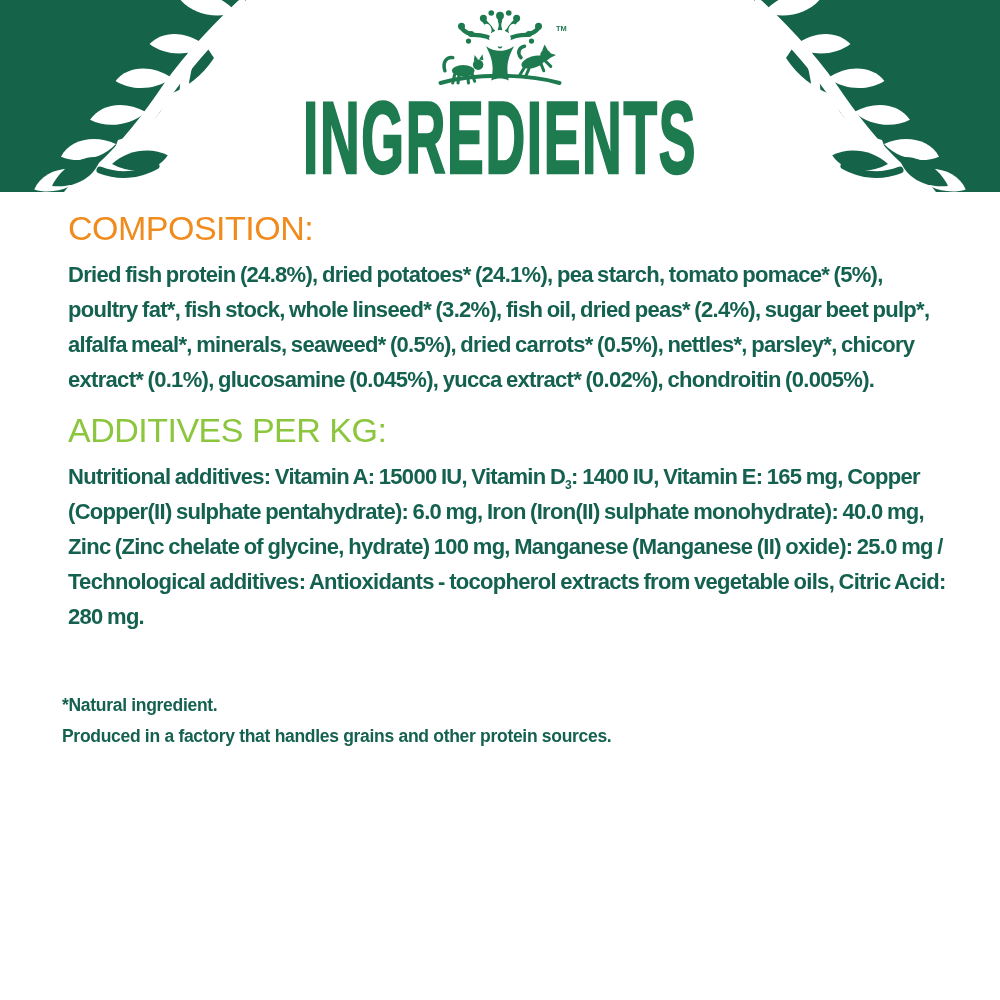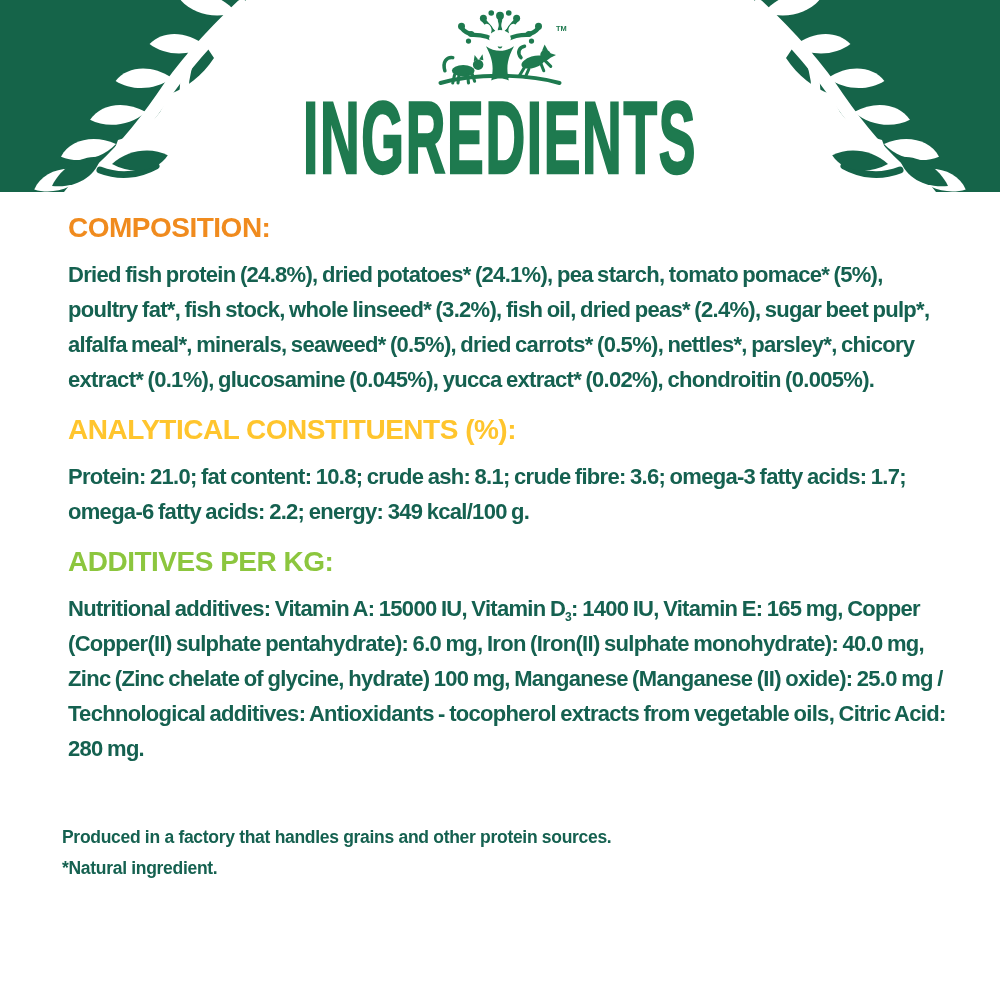--- a/index.html
+++ b/index.html
@@ -26,21 +26,21 @@
     margin: 0; text-align: center; white-space: nowrap;
     font-size: 100px; line-height: 1; font-weight: 700;
     color: var(--brand_green);
     -webkit-text-stroke: 2.5px var(--brand_green);
     letter-spacing: 3px;
     transform: scale(0.55, 1.02); transform-origin: center top;
   }
   .main { padding: 30px 50px 0 68px; }
   .sec h2 {
     margin: 0 0 9px 0;
-    font-size: 28px; line-height: 40px; font-weight: 700;
+    font-size: 34px; line-height: 40px; font-weight: 400;
     letter-spacing: -0.5px;
   }
   .sec.composition h2 { color: var(--orange); }
   .sec.analytical  h2 { color: var(--yellow); }
   .sec.additives   h2 { color: var(--light_green); }
   .sec p {
     margin: 0 0 13px 0; max-width: 884px;
     font-size: 22px; line-height: 35px; font-weight: 700;
     letter-spacing: -0.7px; word-spacing: -1px;
     color: var(--body_green);
@@ -163,28 +163,24 @@
   <h1 class="title">INGREDIENTS</h1>
 </div>
 
 <div class="main">
 
   <div class="sec composition">
     <h2>COMPOSITION:</h2>
     <p>Dried fish protein (24.8%), dried potatoes* (24.1%), pea starch, tomato pomace* (5%), poultry fat*, fish stock, whole linseed* (3.2%), fish oil, dried peas* (2.4%), sugar beet pulp*, alfalfa meal*, minerals, seaweed* (0.5%), dried carrots* (0.5%), nettles*, parsley*, chicory extract* (0.1%), glucosamine (0.045%), yucca extract* (0.02%), chondroitin (0.005%).</p>
   </div>
 
-  <div class="sec analytical">
-    <h2>ANALYTICAL CONSTITUENTS (%):</h2>
-    <p>Protein: 21.0; fat content: 10.8; crude ash: 8.1; crude fibre: 3.6; omega-3 fatty acids: 1.7; omega-6 fatty acids: 2.2; energy: 349 kcal/100 g.</p>
-  </div>
 
   <div class="sec additives">
     <h2>ADDITIVES PER KG:</h2>
     <p><span>Nutritional additives: Vitamin A: 15000 IU, Vitamin D</span><sub>3</sub><span>: 1400 IU, Vitamin E: 165 mg, Copper (Copper(II) sulphate pentahydrate): 6.0 mg, Iron (Iron(II) sulphate monohydrate): 40.0 mg, Zinc (Zinc chelate of glycine, hydrate) 100 mg, Manganese (Manganese (II) oxide): 25.0 mg / Technological additives: Antioxidants - tocopherol extracts from vegetable oils, Citric Acid: 280 mg.</span></p>
   </div>
 
   <div class="footnotes">
+    <div>*Natural ingredient.</div>
     <div>Produced in a factory that handles grains and other protein sources.</div>
-    <div>*Natural ingredient.</div>
   </div>
 
 </div>
 
 </body></html>

